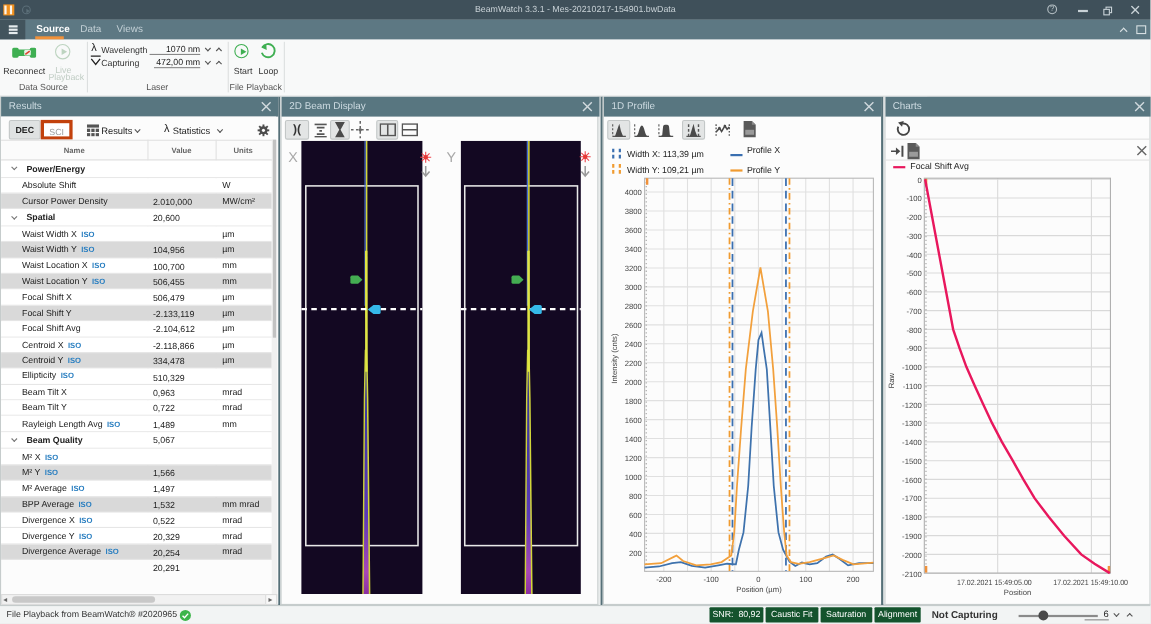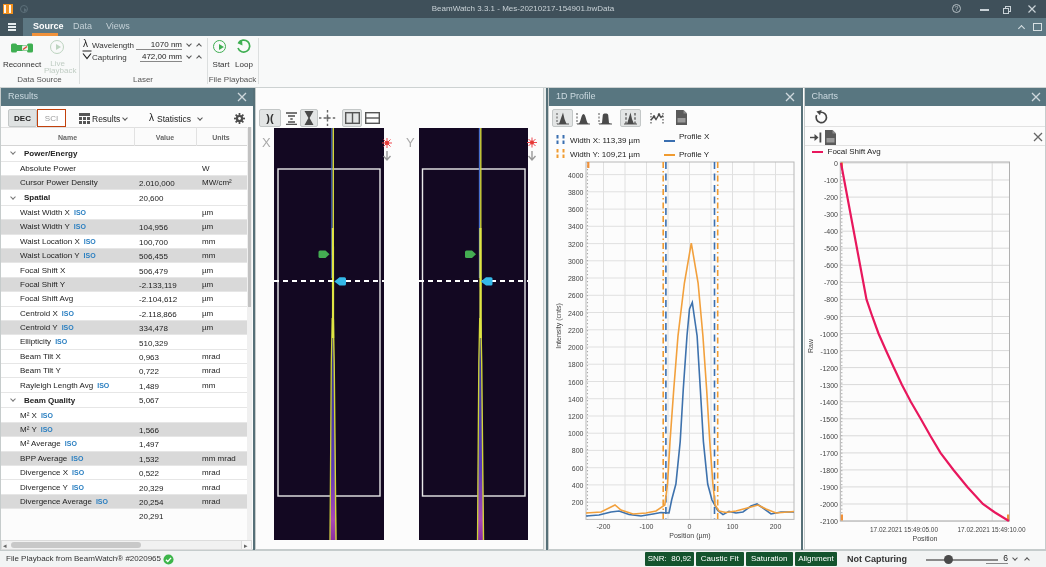--- a/index.html
+++ b/index.html
@@ -107,21 +107,21 @@
 
 <div class="abs panel" id="panelResults" style="left:0;width:304px;">
   <div class="abs phead" style="width:252px;">Results
     <svg class="pclose" width="10" height="10">
         <path d="M1,1 L9,9 M9,1 L1,9" stroke="#cfd8dc" stroke-width="1.3"></path>
       </svg>
   </div>
 
   <div class="abs" style="left:0;top:18px;width:250px;height:40px;background:#fcfcfc;"></div>
   <div class="abs tbtn" style="left:7px;top:21px;width:29px;height:18px;font-weight:bold;font-size:8px;text-align:center;line-height:17px;color:#222;">DEC</div>
-  <div class="abs" style="left:36px;top:21px;width:29px;height:18px;border:1px solid #c2410c;background:#fff;font-size:8px;text-align:center;line-height:17px;color:#999;">SCI</div>
+  <div class="abs" style="left:36px;top:21px;width:29px;height:18px;border:3px solid #c2410c;background:#fff;font-size:8px;text-align:center;line-height:17px;color:#999;">SCI</div>
   <svg class="abs" style="left:78px;top:25px;" width="11" height="11">
     <rect x="0" y="0" width="11" height="3" fill="#555"></rect>
     <rect x="0" y="4" width="3" height="3" fill="#555"></rect>
       <rect x="4" y="4" width="3" height="3" fill="#555"></rect>
       <rect x="8" y="4" width="3" height="3" fill="#555"></rect>
     <rect x="0" y="8" width="3" height="3" fill="#555"></rect>
       <rect x="4" y="8" width="3" height="3" fill="#555"></rect>
       <rect x="8" y="8" width="3" height="3" fill="#555"></rect>
   </svg>
   <div class="abs" style="left:91px;top:25.5px;font-size:8.5px;color:#222;">Results</div>
@@ -144,21 +144,21 @@
     <span class="abs" style="left:0;width:133px;text-align:center;font-size:7px;font-weight:bold;color:#666;top:6px;">Name</span>
     <span class="abs" style="left:133px;width:62px;text-align:center;font-size:7px;font-weight:bold;color:#666;top:6px;">Value</span>
     <span class="abs" style="left:195px;width:50px;text-align:center;font-size:7px;font-weight:bold;color:#666;top:6px;">Units</span>
   </div>
   <div class="abs" style="left:133px;top:39px;width:1px;height:382px;background:#e2e2e2;"></div>
   <div class="abs" style="left:194.5px;top:39px;width:1px;height:382px;background:#e2e2e2;"></div>
 
   <div class="abs" style="left:0;top:58px;width:246px;" id="resrows">
     <div class="rsec"><span class="rchev"></span>Power/Energy</div>
     <div class="rrow">
-        <span class="rn">Absolute Power</span>
+        <span class="rn">Absolute Shift</span>
         <span class="rv">2.010,000</span>
         <span class="ru">W</span>
       </div>
     <div class="rrow g">
         <span class="rn">Cursor Power Density</span>
         <span class="rv">20,600</span>
         <span class="ru">MW/cm²</span>
       </div>
     <div class="rsec"><span class="rchev"></span>Spatial</div>
     <div class="rrow">
@@ -268,20 +268,25 @@
   <div class="abs" style="left:247px;top:39px;width:3px;height:180px;background:#c2c2c2;"></div>
 
   <div class="abs" style="left:0;top:452px;width:251px;height:10px;background:#f1f1f1;border:1px solid #dcdcdc;"></div>
   <div class="abs" style="left:2px;top:454.5px;font-size:7px;color:#666;line-height:6px;">◂</div>
   <div class="abs" style="left:240px;top:452px;width:11px;height:10px;background:#f8f8f8;border:1px solid #dcdcdc;"></div>
   <div class="abs" style="left:243px;top:454.5px;font-size:7px;color:#666;line-height:6px;">▸</div>
   <div class="abs" style="left:10px;top:454px;width:130px;height:6px;background:#c8c8c8;border-radius:3px;"></div>
 </div>
 <div class="abs splitter" style="left:252.5px;"></div>
 <div class="abs panel" id="panel2D" style="left:255px;width:289px;">
+  <div class="abs phead" style="width:289px;">2D Beam Display
+    <svg class="pclose" width="10" height="10">
+        <path d="M1,1 L9,9 M9,1 L1,9" stroke="#cfd8dc" stroke-width="1.3"></path>
+      </svg>
+  </div>
 
   <div class="abs tbtn" style="left:3px;top:21px;width:22px;height:18px;background:#e3e5e5;color:#333;font-size:11px;font-weight:bold;text-align:center;line-height:16px;">)(</div>
   <svg class="abs" style="left:29px;top:24px;" width="13" height="13">
     <g stroke="#555" stroke-width="1.6">
     <line x1="1" y1="1" x2="12" y2="1"></line>
         <line x1="3" y1="4" x2="10" y2="4"></line>
         <line x1="5.3" y1="7" x2="7.7" y2="7"></line>
         <line x1="3" y1="10" x2="10" y2="10"></line>
         <line x1="1" y1="12.5" x2="12" y2="12.5"></line>
       </g>

